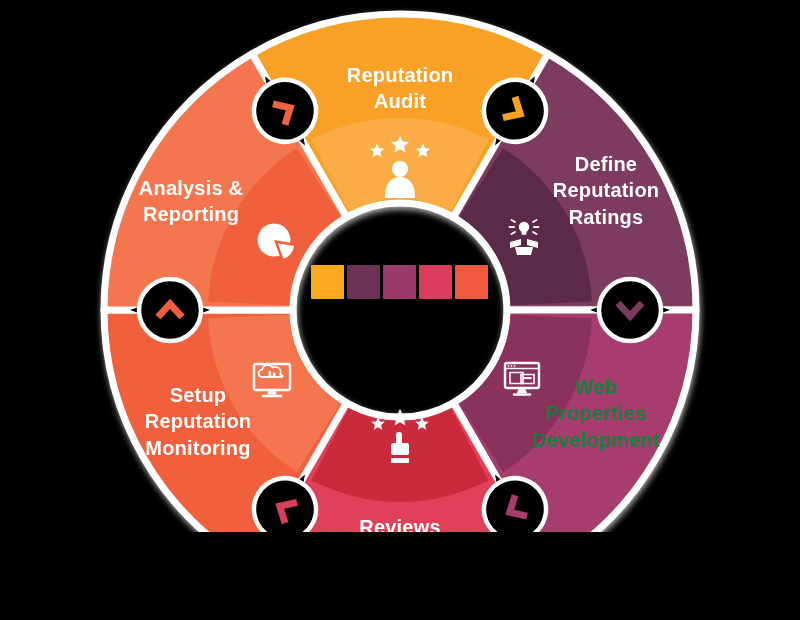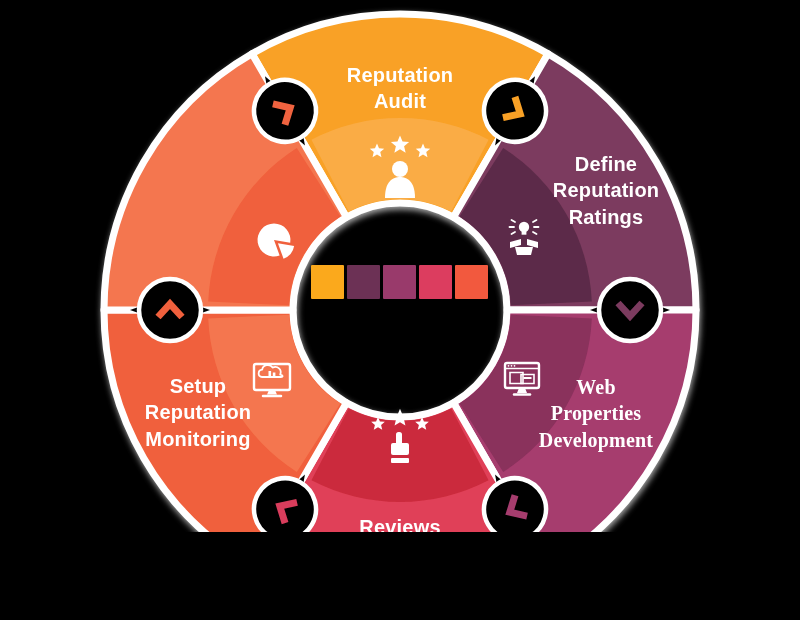--- a/index.html
+++ b/index.html
@@ -145,28 +145,30 @@
         <path d="M0,0 L10.83,1.91 A11,11 0 0 1 3.76,10.34 Z" transform="translate(2.6,2.1)"></path>
       </g>
     </g>
   </svg>
 
   <div class="seg-label" style="left: 400px; top: 88px; color: rgb(255, 255, 255);">Reputation
 Audit</div>
   <div class="seg-label" style="left: 606px; top: 191px; color: rgb(255, 255, 255);">Define
 Reputation
 Ratings</div>
-  <div class="seg-label" style="left: 596px; top: 414px; color: #ffffff; font-family: Liberation Serif, serif;">Web
+  <div class="seg-label" style="left: 596px; top: 414px; color: #15803d;">Web
 Properties
 Development</div>
   <div class="seg-label" style="left: 400px; top: 540px; color: rgb(255, 255, 255);">Reviews
 &amp; Ratings</div>
-  <div class="seg-label" style="left: 198px; top: 413px; color: rgb(255, 255, 255);">Setup
+  <div class="seg-label" style="left: 198px; top: 422px; color: rgb(255, 255, 255);">Setup
 Reputation
 Monitoring</div>
+  <div class="seg-label" style="left: 191px; top: 201px; color: rgb(255, 255, 255);">Analysis &amp;
+Reporting</div>
 
   <div class="center-legend">
     <span style="background: rgb(251, 169, 28);"></span>
     <span style="background: rgb(108, 49, 85);"></span>
     <span style="background: rgb(153, 58, 107);"></span>
     <span style="background: rgb(220, 61, 95);"></span>
     <span style="background: rgb(242, 89, 62);"></span>
   </div>
 </div>
 

